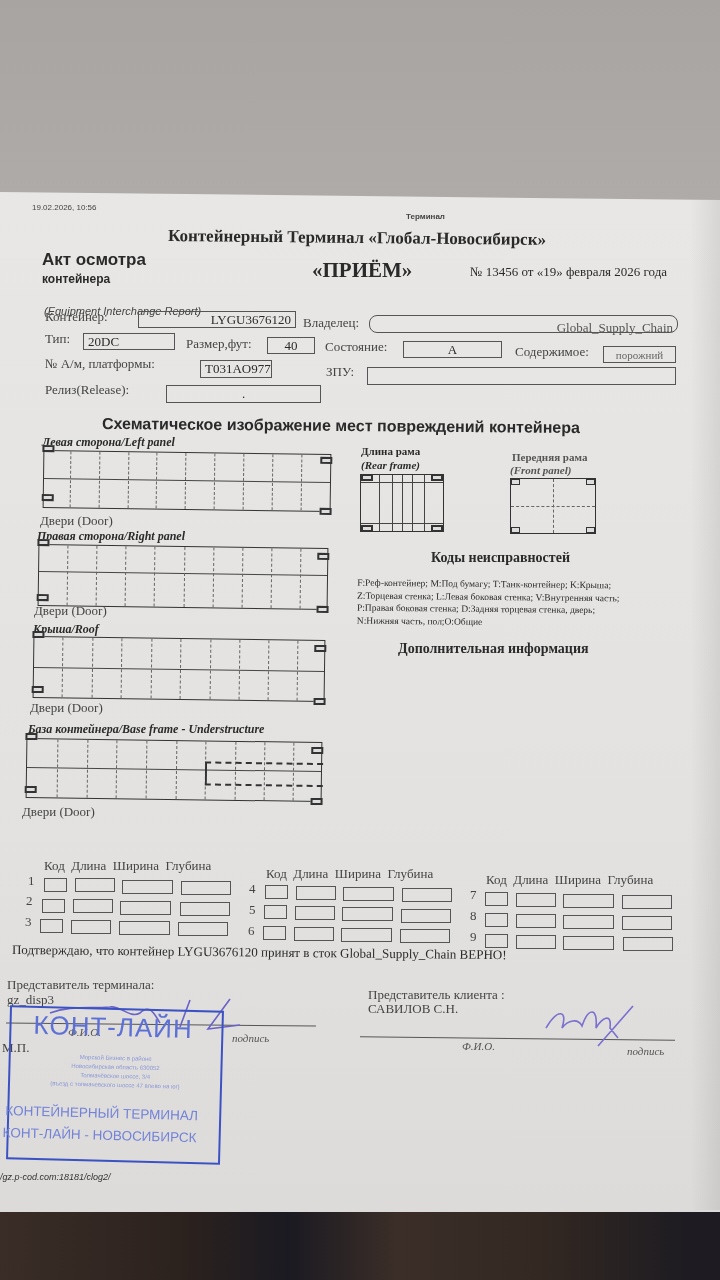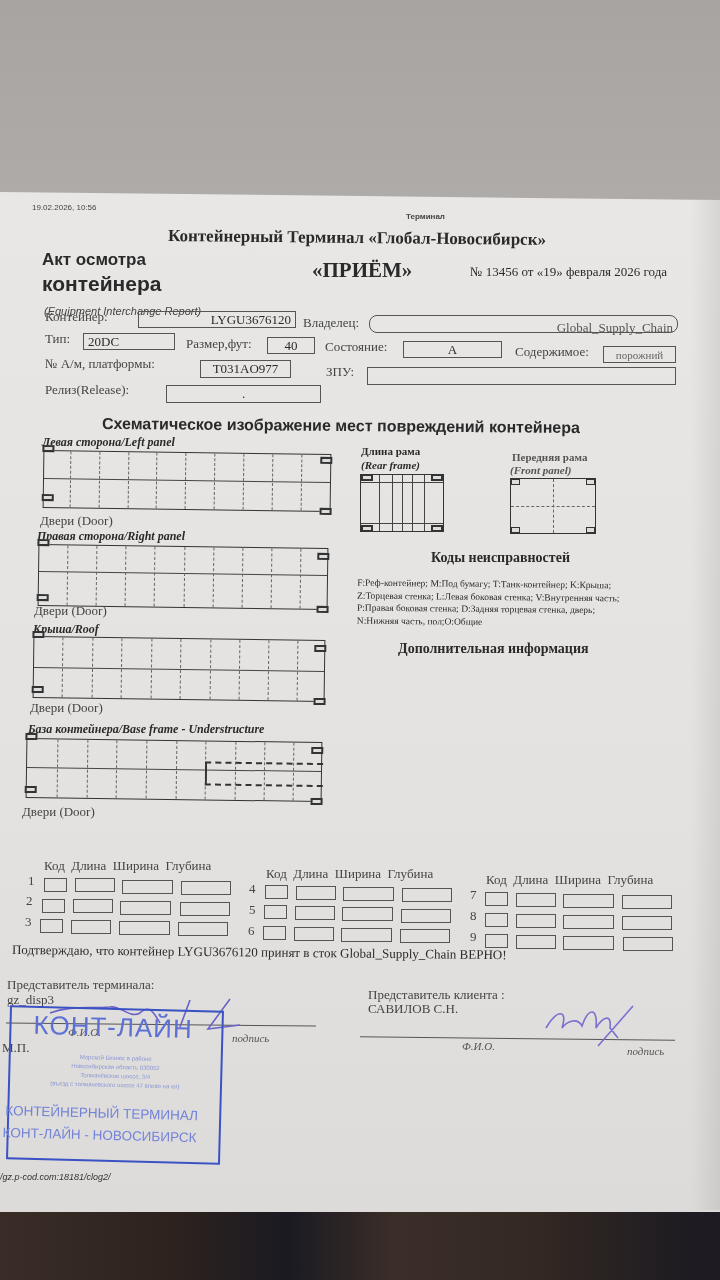--- a/index.html
+++ b/index.html
@@ -27,41 +27,41 @@
 <div class="wall"></div>
 <div class="desk"></div>
 <div class="paper"></div>
 <div class="paper-shadow"></div>
 
 <div class="abs sans small" style="left:32px;top:203px;font-size:8px;">19.02.2026, 10:56</div>
 <div class="abs sans small" style="left:406px;top:212px;font-size:8px;font-weight:bold;">Терминал</div>
 
 <div class="abs" style="left:168px;top:228px;font-size:17px;font-weight:bold;transform:rotate(0.6deg);">Контейнерный Терминал «Глобал-Новосибирск»</div>
 <div class="abs sans" style="left:42px;top:250px;font-size:17px;font-weight:bold;">Акт осмотра</div>
-<div class="abs sans" style="left:42px;top:272px;font-size:21px;font-weight:bold;">контейнера</div>
+<div class="abs sans" style="left:42px;top:272px;font-size:12px;font-weight:bold;">контейнера</div>
 <div class="abs sans" style="left:44px;top:305px;font-size:11px;font-style:italic;color:#444;">(Equipment Interchange Report)</div>
 <div class="abs" style="left:312px;top:258px;font-size:21px;font-weight:bold;">«ПРИЁМ»</div>
 <div class="abs" style="left:470px;top:264px;font-size:13px;">№ 13456 от «19» февраля 2026 года</div>
 
 <div class="abs lbl" style="left:45px;top:309px;">Контейнер:</div>
 <div class="box" style="left:138px;top:311px;width:158px;height:17px;text-align:right;">LYGU3676120</div>
 <div class="abs lbl" style="left:303px;top:315px;">Владелец:</div>
 <div class="box" style="left:369px;top:315px;width:309px;height:18px;text-align:right;color:#555;padding-top:6px;line-height:12px;border-radius:8px;">Global_Supply_Chain</div>
 
 <div class="abs lbl" style="left:45px;top:331px;">Тип:</div>
 <div class="box" style="left:83px;top:333px;width:92px;height:17px;text-align:left;">20DC</div>
 <div class="abs lbl" style="left:186px;top:336px;">Размер,фут:</div>
 <div class="box" style="left:267px;top:337px;width:48px;height:17px;text-align:center;">40</div>
 <div class="abs lbl" style="left:325px;top:339px;">Состояние:</div>
 <div class="box" style="left:403px;top:341px;width:99px;height:17px;text-align:center;">A</div>
 <div class="abs lbl" style="left:515px;top:344px;">Содержимое:</div>
 <div class="box" style="left:603px;top:346px;width:73px;height:17px;text-align:center;font-size:11px;color:#666;">порожний</div>
 
 <div class="abs lbl" style="left:45px;top:356px;">№ А/м, платформы:</div>
-<div class="box" style="left:200px;top:360px;width:91px;height:18px;text-align:center;">T031AO977</div>
+<div class="box" style="left:200px;top:360px;width:72px;height:18px;text-align:center;">T031AO977</div>
 <div class="abs lbl" style="left:326px;top:364px;">ЗПУ:</div>
 <div class="box" style="left:367px;top:367px;width:309px;height:18px;"></div>
 
 <div class="abs lbl" style="left:45px;top:382px;">Релиз(Release):</div>
 <div class="box" style="left:166px;top:385px;width:155px;height:18px;text-align:center;">.</div>
 
 <div class="abs sans" style="left:102px;top:417px;font-size:16px;font-weight:bold;transform:rotate(0.5deg);">Схематическое изображение мест повреждений контейнера</div>
 
 <div class="abs" style="left:42px;top:435px;font-size:12px;font-weight:bold;font-style:italic;">Левая сторона/Left panel</div>
 <div class="grid" style="left:43px;top:452px;width:288px;height:58px;transform:rotate(0.8deg);">

